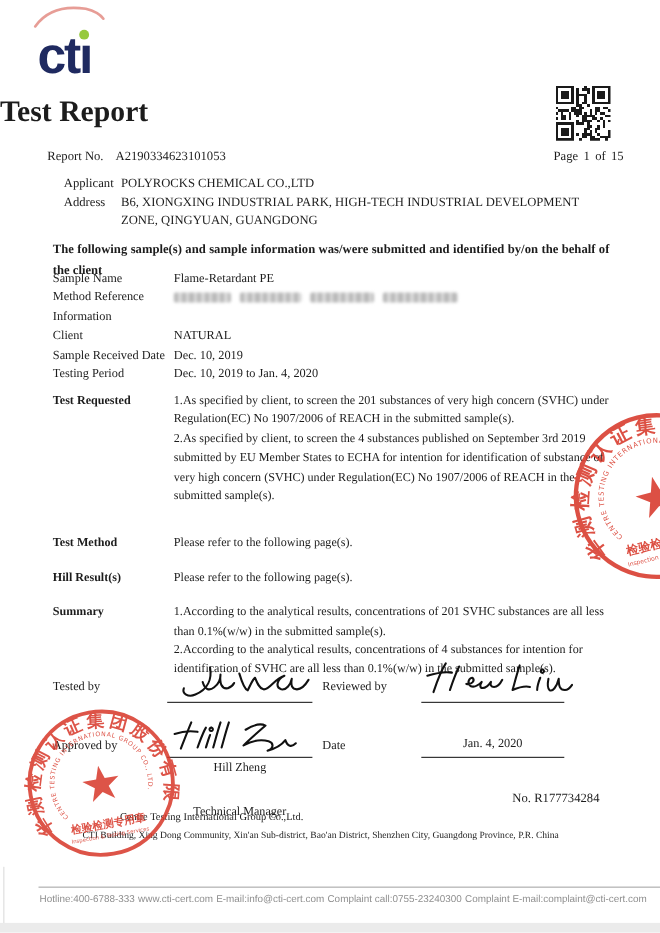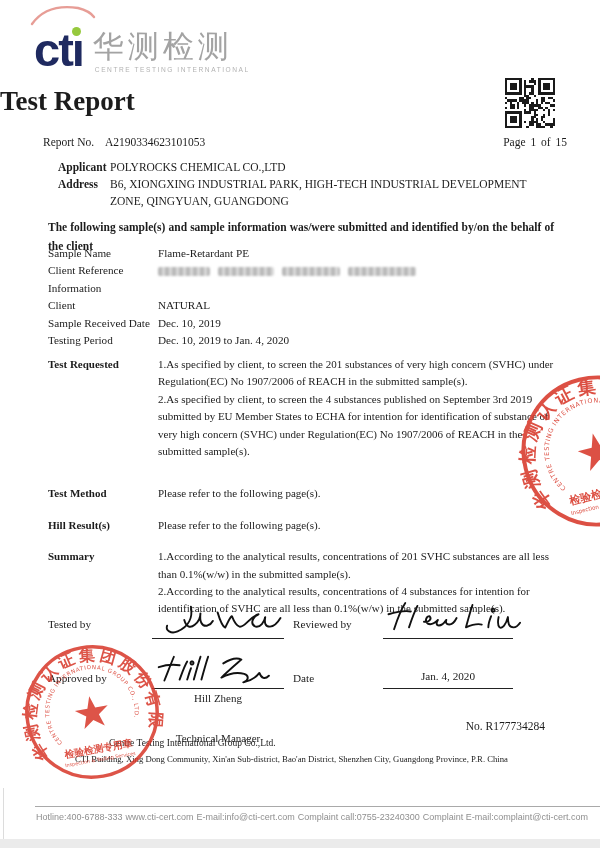--- a/index.html
+++ b/index.html
@@ -24,21 +24,21 @@
   .title{left:0;top:86px;width:600px;text-align:left;font-size:27px;font-weight:bold;}
 
   .qr{left:505px;top:78px;width:50px;height:50px;}
   .pagenum{right:33px;top:136px;font-size:11.5px;word-spacing:2px;}
 
   .report-row{left:43px;top:136px;font-size:11.5px;display:flex;}
   .report-row .lbl{width:53px;}
   .report-row .val{margin-left:9px;}
 
   .party{left:58px;top:159px;width:500px;font-size:11.5px;display:flex;line-height:17px;}
-  .party .lbl{width:52px;font-weight:bold;flex:none;}
+  .party .lbl{width:52px;font-weight:normal;flex:none;}
   .party .val{width:448px;}
   .party2{top:176px;}
 
   .intro{left:48px;top:218px;width:506px;font-size:11.5px;font-weight:bold;
          text-align:justify;line-height:19px;}
 
   .sample{left:48px;top:245px;width:508px;font-size:11.2px;line-height:17.4px;}
   .sample .row{display:flex;align-items:flex-start;}
   .sample .lbl{width:110px;flex:none;}
   .sample .val{flex:1;}
@@ -73,24 +73,20 @@
 </style>
 </head>
 <body>
 
 <svg class="abs swoosh" width="70" height="26" viewBox="0 0 70 26">
   <path d="M4,22 C14,8 30,3 50,6 C58,8 63,11 66,15" fill="none" stroke="#cf3b2e" stroke-width="2.4" stroke-linecap="round" opacity="0.5"></path>
 </svg>
 
 <div class="abs logo">
   <div class="logo-cti">ctı<span class="logo-dot"></span></div>
-  <div class="logo-right">
-    <div class="logo-cn">华测检测</div>
-    <div class="logo-en">CENTRE TESTING INTERNATIONAL</div>
-  </div>
 </div>
 
 <div class="abs title">Test Report</div>
 
 <div class="abs qr" id="qr"><svg viewBox="0 0 21 21" width="50" height="50" shape-rendering="crispEdges" fill="#1a1a1a">
       <rect x="0" y="0" width="1" height="1"></rect>
       <rect x="1" y="0" width="1" height="1"></rect>
       <rect x="2" y="0" width="1" height="1"></rect>
       <rect x="3" y="0" width="1" height="1"></rect>
       <rect x="4" y="0" width="1" height="1"></rect>
@@ -325,21 +321,21 @@
 </div>
 
 <div class="abs intro">The following sample(s) and sample information was/were submitted and identified by/on the behalf of the client</div>
 
 <div class="abs sample">
   <div class="row">
     <span class="lbl">Sample Name</span>
     <span class="val">Flame-Retardant PE</span>
   </div>
   <div class="row">
-    <span class="lbl">Client Reference Information</span>
+    <span class="lbl">Method Reference Information</span>
     <span class="val"><span class="redact" style="width: 52px;"></span><span class="redact" style="width: 56px;"></span><span class="redact" style="width: 58px;"></span><span class="redact" style="width: 68px;"></span></span>
   </div>
   <div class="row">
     <span class="lbl">Client</span>
     <span class="val">NATURAL</span>
   </div>
   <div class="row">
     <span class="lbl">Sample Received Date</span>
     <span class="val">Dec. 10, 2019</span>
   </div>

